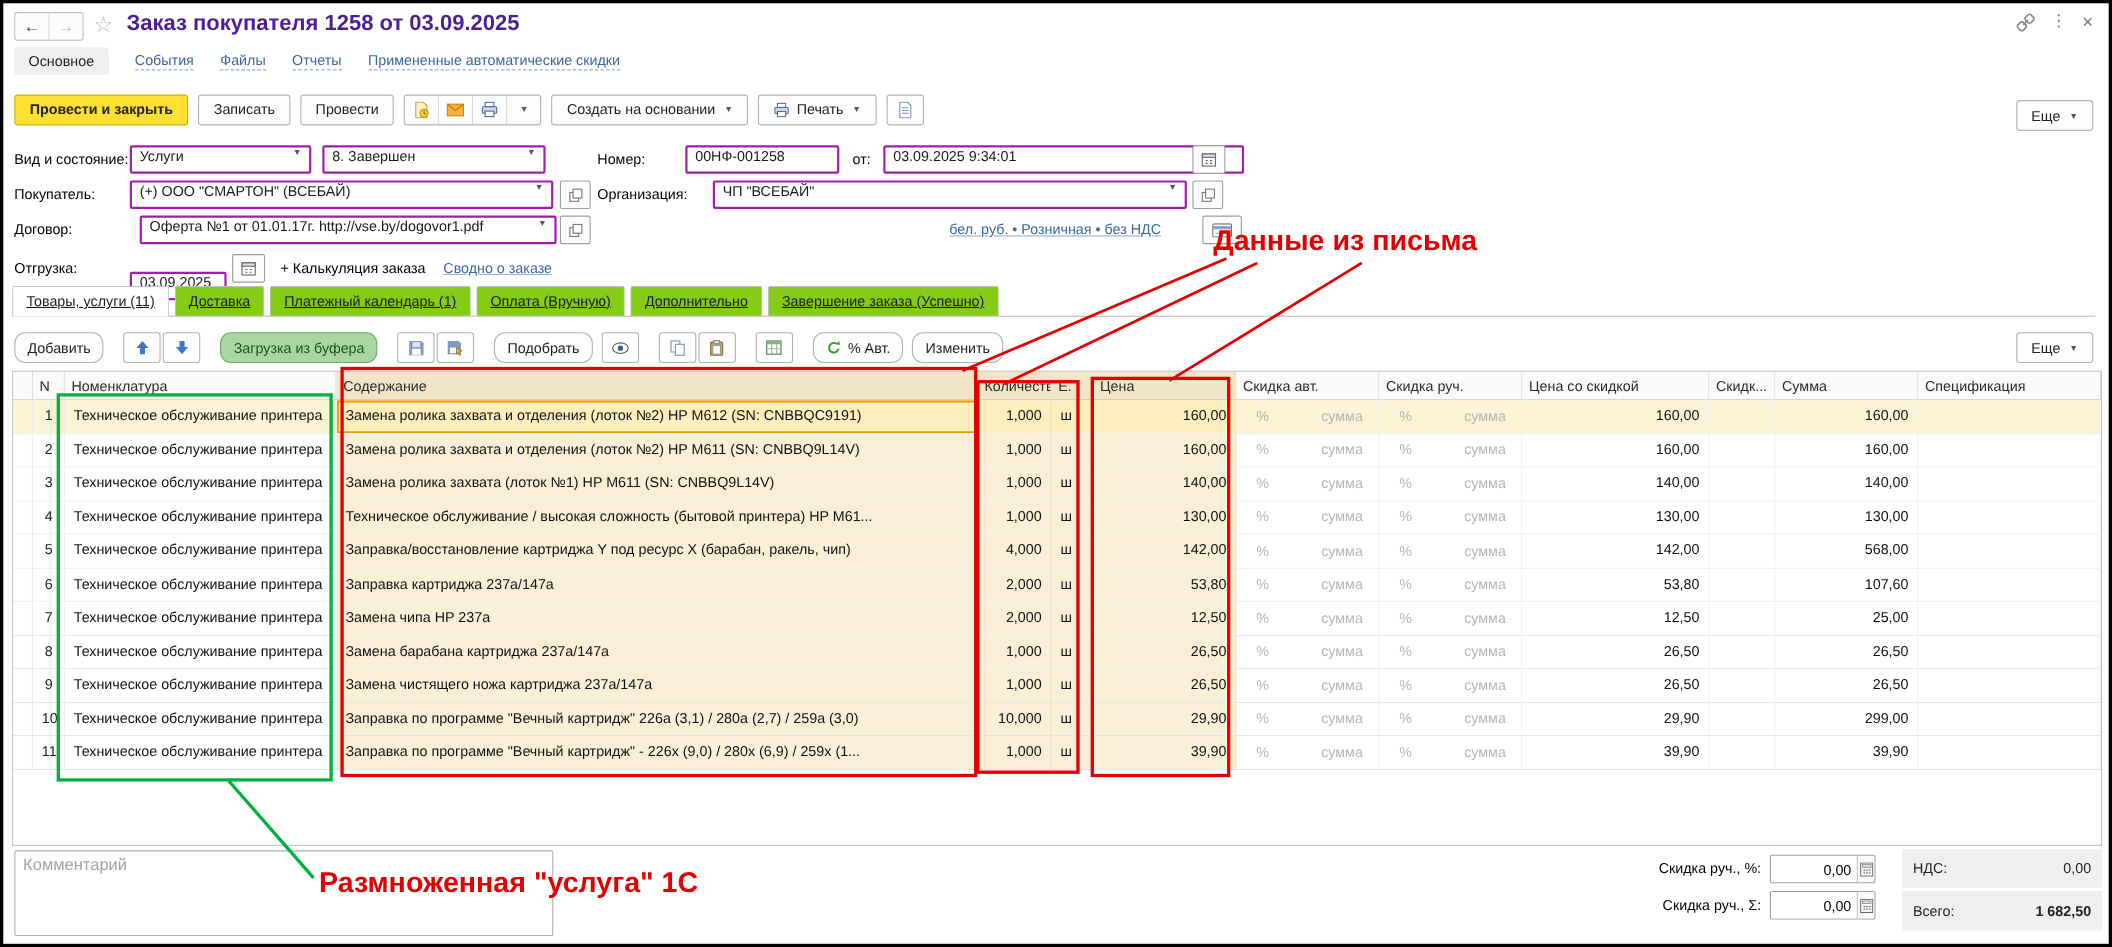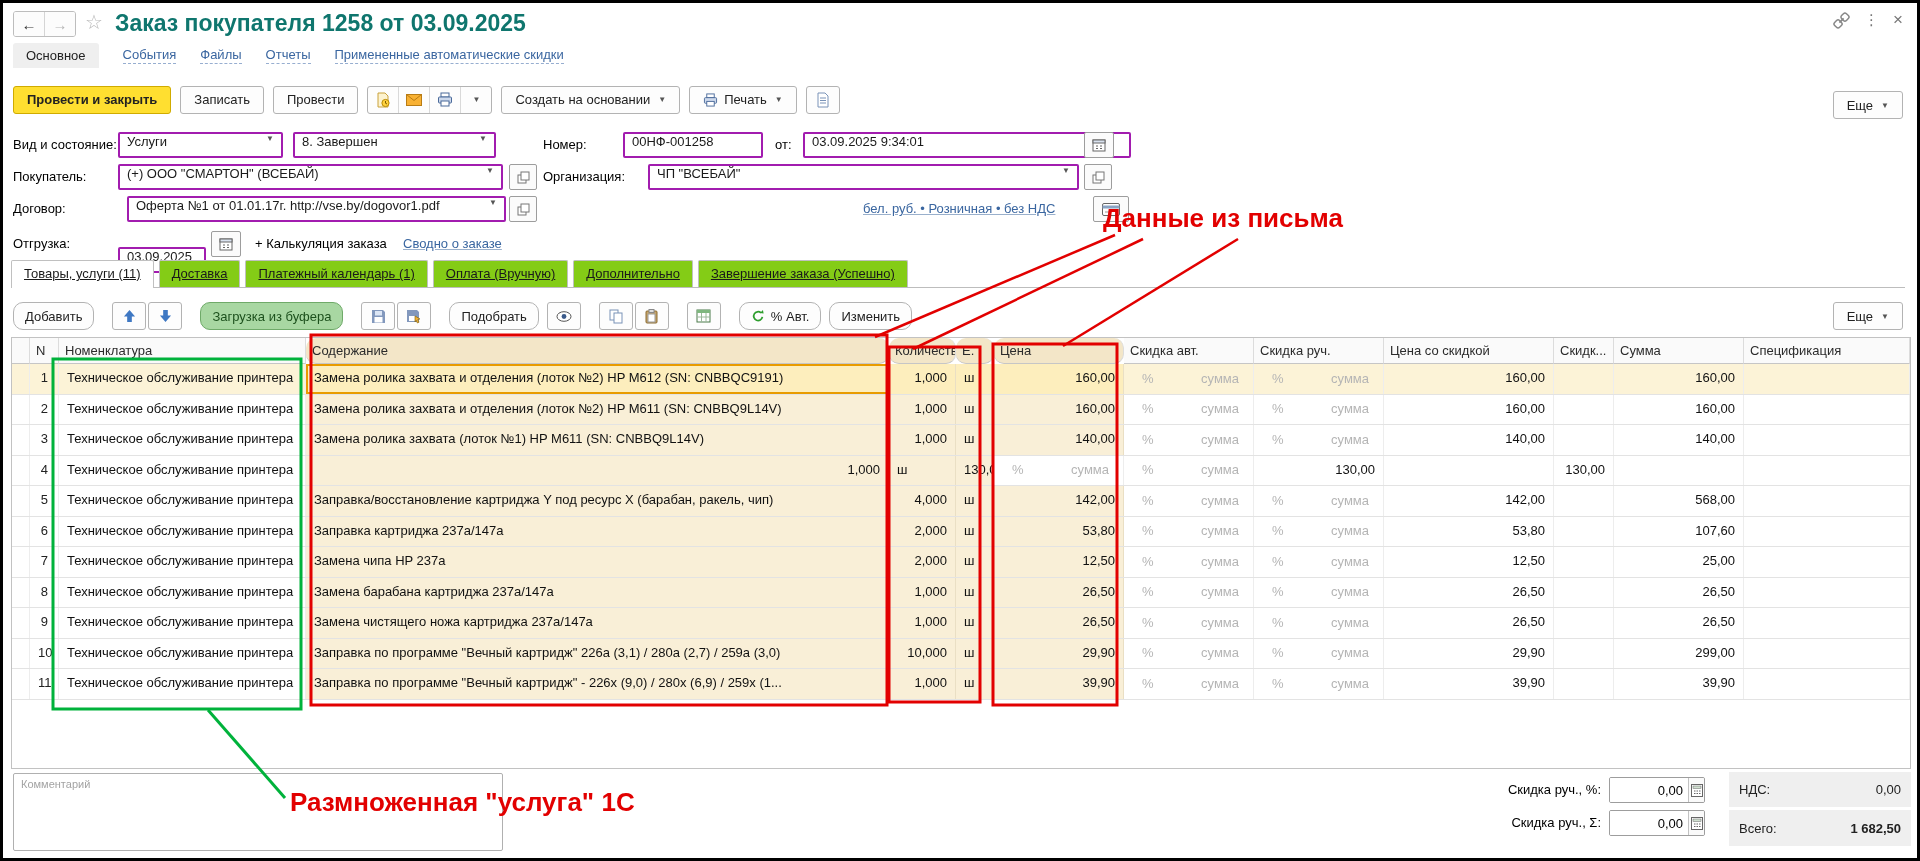--- a/index.html
+++ b/index.html
@@ -4,21 +4,21 @@
 <style>
   html,body{margin:0;padding:0;background:#fff;}
   .window{position:relative;width:1920px;height:861px;box-sizing:border-box;border:3px solid #000;
           background:#fff;font-family:"Liberation Sans","DejaVu Sans",sans-serif;font-size:13px;color:#1a1a1a;overflow:hidden;}
   
   .navbtns{position:absolute;left:10px;top:8px;display:flex;border:1px solid #bdbdbd;border-radius:3px;overflow:hidden;}
   .navbtn{width:30px;height:24px;display:flex;align-items:center;justify-content:center;background:#fcfcfc;font-size:15px;}
   .navbtn.fwd{border-left:1px solid #d5d5d5;color:#b5b5b5;}
   .navbtn.back{color:#333;}
   .star{position:absolute;left:82px;top:7px;font-size:20px;color:#b9b9b9;}
-  .title{position:absolute;left:112px;top:7px;font-size:23px;font-weight:bold;color:#0f766e;}
+  .title{position:absolute;left:112px;top:7px;font-size:20px;font-weight:bold;color:#4c1d95;}
   .winicons{position:absolute;right:14px;top:8px;display:flex;gap:14px;align-items:center;color:#777;}
   .kebab{font-size:15px;line-height:18px;}
   .closex{font-size:17px;line-height:18px;}
   
   .navtabs{position:absolute;left:10px;top:38px;display:flex;align-items:center;gap:24px;height:28px;}
   .navtab-active{background:#efefef;border-radius:3px 3px 0 0;padding:5px 13px;color:#222;}
   .navlink{color:var(--link_blue,#3a66a0);border-bottom:1px dashed #97aed0;padding-bottom:1px;cursor:pointer;}
   
   .cmdbar{position:absolute;left:10px;top:88px;display:flex;align-items:center;gap:9px;height:17px;}
   .btn{height:28px;box-sizing:border-box;border:1px solid #b3b3b3;border-radius:3px;background:#fdfdfd;
@@ -51,36 +51,36 @@
   .ibtn{width:34px;height:28px;box-sizing:border-box;border:1px solid #b3b3b3;border-radius:3px;background:#fdfdfd;
         display:flex;align-items:center;justify-content:center;}
   .gap8{margin-left:8px;} .gap18{margin-left:18px;} .gap2{margin-left:2px;}
   .btn.load{background:var(--load_green,#a8d7a2);border-color:#6faa69;color:#1d511d;}
   
   .grid{position:absolute;left:8px;top:334px;width:1900px;height:432px;box-sizing:border-box;border:1px solid #c2c2c2;background:#fff;overflow:hidden;}
   .hrow,.trow{display:grid;grid-template-columns:18px 29px 247px 583px 67px 38px 130px 130px 130px 170px 60px 130px 1fr;}
   .hrow{height:26px;}
   .hc{box-sizing:border-box;background:#fafafa;border-right:1px solid #dcdcdc;border-bottom:1px solid #c6c6c6;
       padding:0 6px;line-height:25px;color:#2b2b2b;white-space:nowrap;overflow:hidden;}
-  .hc.beige{background:#f3e6c8;border-radius:10px;}
+  .hc.beige{background:#f3e6c8;}
   .trow{height:29.5px;border-bottom:1px solid #e3e3e3;}
   .tc{box-sizing:border-box;border-right:1px solid #ededed;line-height:28px;white-space:nowrap;overflow:hidden;
       padding:0 8px;background:#fff;color:#111;}
   .tc.beige{background:var(--cell_beige,#f9efd7);border-right-color:#eadfc4;}
   .tc.num{text-align:right;}
   .tc.n{text-align:right;padding-right:10px;color:#222;}
   .tc.disc{display:flex;align-items:center;padding:0;}
   .ph{color:#b5b5b5;}
   .ph.first{margin-left:18px;} .ph.last{margin-left:auto;margin-right:14px;}
   .trow.selected .tc{background:var(--selection_yellow,#fcf3d7);}
   .trow.selected .tc.beige{background:#fdeebd;}
   .tc.content.active{background:#fbe7a3;box-shadow:inset 0 0 0 2px #e89b00;}
   
   .comment{position:absolute;left:10px;top:770px;width:490px;height:78px;box-sizing:border-box;border:1px solid #b0b0b0;
-           border-radius:2px;resize:none;font-family:inherit;font-size:11px;padding:4px 7px;color:#333;outline:none;}
+           border-radius:2px;resize:none;font-family:inherit;font-size:15px;padding:4px 7px;color:#333;outline:none;}
   .comment::placeholder{color:#a3a3a3;}
   .dlabel{position:absolute;width:150px;text-align:right;height:26px;line-height:26px;color:#000;}
   .mini-field{position:absolute;width:96px;height:26px;box-sizing:border-box;border:1px solid #9d9d9d;border-radius:2px;
               background:#fff;display:flex;align-items:stretch;overflow:hidden;}
   .mini-field input{border:none;outline:none;width:68px;text-align:right;font-family:inherit;font-size:13px;padding:0 5px;color:#000;}
   .calcseg{width:26px;border-left:1px solid #c2c2c2;background:#fafafa;display:flex;align-items:center;justify-content:center;}
   .sumrow{position:absolute;left:1726px;width:182px;height:35px;box-sizing:border-box;background:#efefef;
           display:flex;align-items:center;padding:0 10px;color:#222;}
   .sumrow .val{margin-left:auto;}
   .sumrow .val.bold{font-weight:bold;}
@@ -405,20 +405,21 @@
           </div>
           <div class="tc num">140,00</div>
           <div class="tc"></div>
           <div class="tc num">140,00</div>
           <div class="tc"></div>
         </div>
         <div class="trow">
           <div class="tc"></div>
           <div class="tc n">4</div>
           <div class="tc">Техническое обслуживание принтера</div>
+          <div class="tc beige content">Техническое обслуживание / высокая сложность (бытовой принтера) HP M61...</div>
           <div class="tc beige num">1,000</div>
           <div class="tc beige">ш</div>
           <div class="tc beige num">130,00</div>
           <div class="tc disc">
             <span class="ph first">%</span>
             <span class="ph last">сумма</span>
           </div>
           <div class="tc disc">
             <span class="ph first">%</span>
             <span class="ph last">сумма</span>

